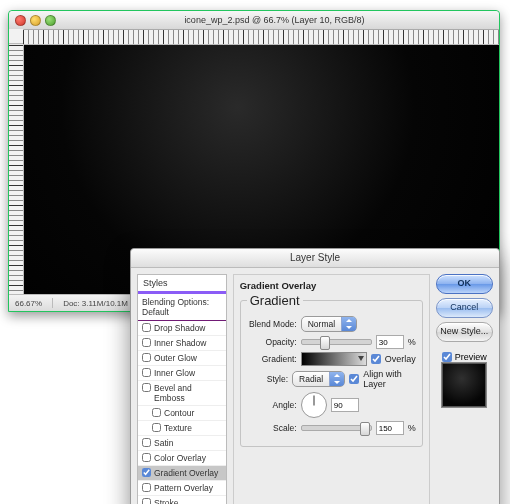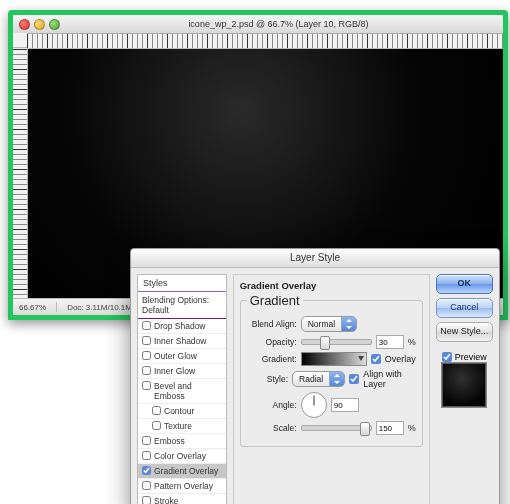--- a/index.html
+++ b/index.html
@@ -13,21 +13,21 @@
     overflow: hidden;
   }
 
   
   .doc-window {
     position: absolute;
     left: 8px;
     top: 10px;
     width: 490px;
     height: 300px;
-    border: 5px solid #22c55e;
+    border: 1px solid #22c55e;
     box-shadow: 0 4px 12px rgba(0,0,0,0.4);
     background: #e8e8e8;
     display: flex;
     flex-direction: column;
     border-radius: 4px 4px 0 0;
   }
 
   .titlebar {
     height: 18px;
     background: linear-gradient(#f6f6f6, #d8d8d8);
@@ -172,21 +172,21 @@
     width: 98px;
     background: #fff;
     border: 1px solid #bbb;
     display: flex;
     flex-direction: column;
   }
   .styles-panel .panel-label {
     padding: 3px 5px;
     font-size: 9px;
     color: #333;
-    border-bottom: 1px solid #8b5cf6;
+    border-bottom: 3px solid #8b5cf6;
   }
   .style-row {
     display: flex;
     gap: 3px;
     padding: 2px 4px;
     font-size: 8.5px;
     color: #333;
     border-bottom: 1px solid #eee;
     cursor: default;
   }
@@ -324,21 +324,21 @@
   .right-col {
     width: 64px;
     display: flex;
     flex-direction: column;
     gap: 4px;
     align-items: stretch;
   }
   .aqua-btn {
     height: 18px;
     border: 1px solid #7a94c8;
-    border-radius: 5px;
+    border-radius: 10px;
     background: linear-gradient(#e8f1ff, #bcd3f6 48%, #9cbef0 52%, #dbe9fb);
     font-size: 9px;
     color: #10305a;
     cursor: default;
     text-align: center;
     line-height: 16px;
     box-shadow: inset 0 1px 0 rgba(255,255,255,0.8);
   }
   .aqua-btn.default {
     border-color: #4b72c3;
@@ -431,21 +431,21 @@
           <div class="style-row indent">
             <input type="checkbox" style="">
             <span>Contour</span>
           </div>
           <div class="style-row indent">
             <input type="checkbox" style="">
             <span>Texture</span>
           </div>
           <div class="style-row">
             <input type="checkbox" style="">
-            <span>Emboss</span>
+            <span>Satin</span>
           </div>
           <div class="style-row">
             <input type="checkbox" style="">
             <span>Color Overlay</span>
           </div>
           <div class="style-row selected">
             <input type="checkbox" checked="" style="">
             <span>Gradient Overlay</span>
           </div>
           <div class="style-row">
@@ -458,21 +458,21 @@
           </div>
         </div>
     </div>
 
     <div class="settings">
       <div class="section-title">Gradient Overlay</div>
       <fieldset>
         <legend>Gradient</legend>
 
         <div class="frow">
-          <span class="lbl">Blend Align:</span>
+          <span class="lbl">Blend Mode:</span>
           <div class="mac-select">
             <span class="sel-label">Normal</span>
             <span class="sel-arrows"></span>
           </div>
         </div>
 
         <div class="frow">
           <span class="lbl">Opacity:</span>
           <div class="slider">
               <div class="thumb" style="left:18px;"></div>

